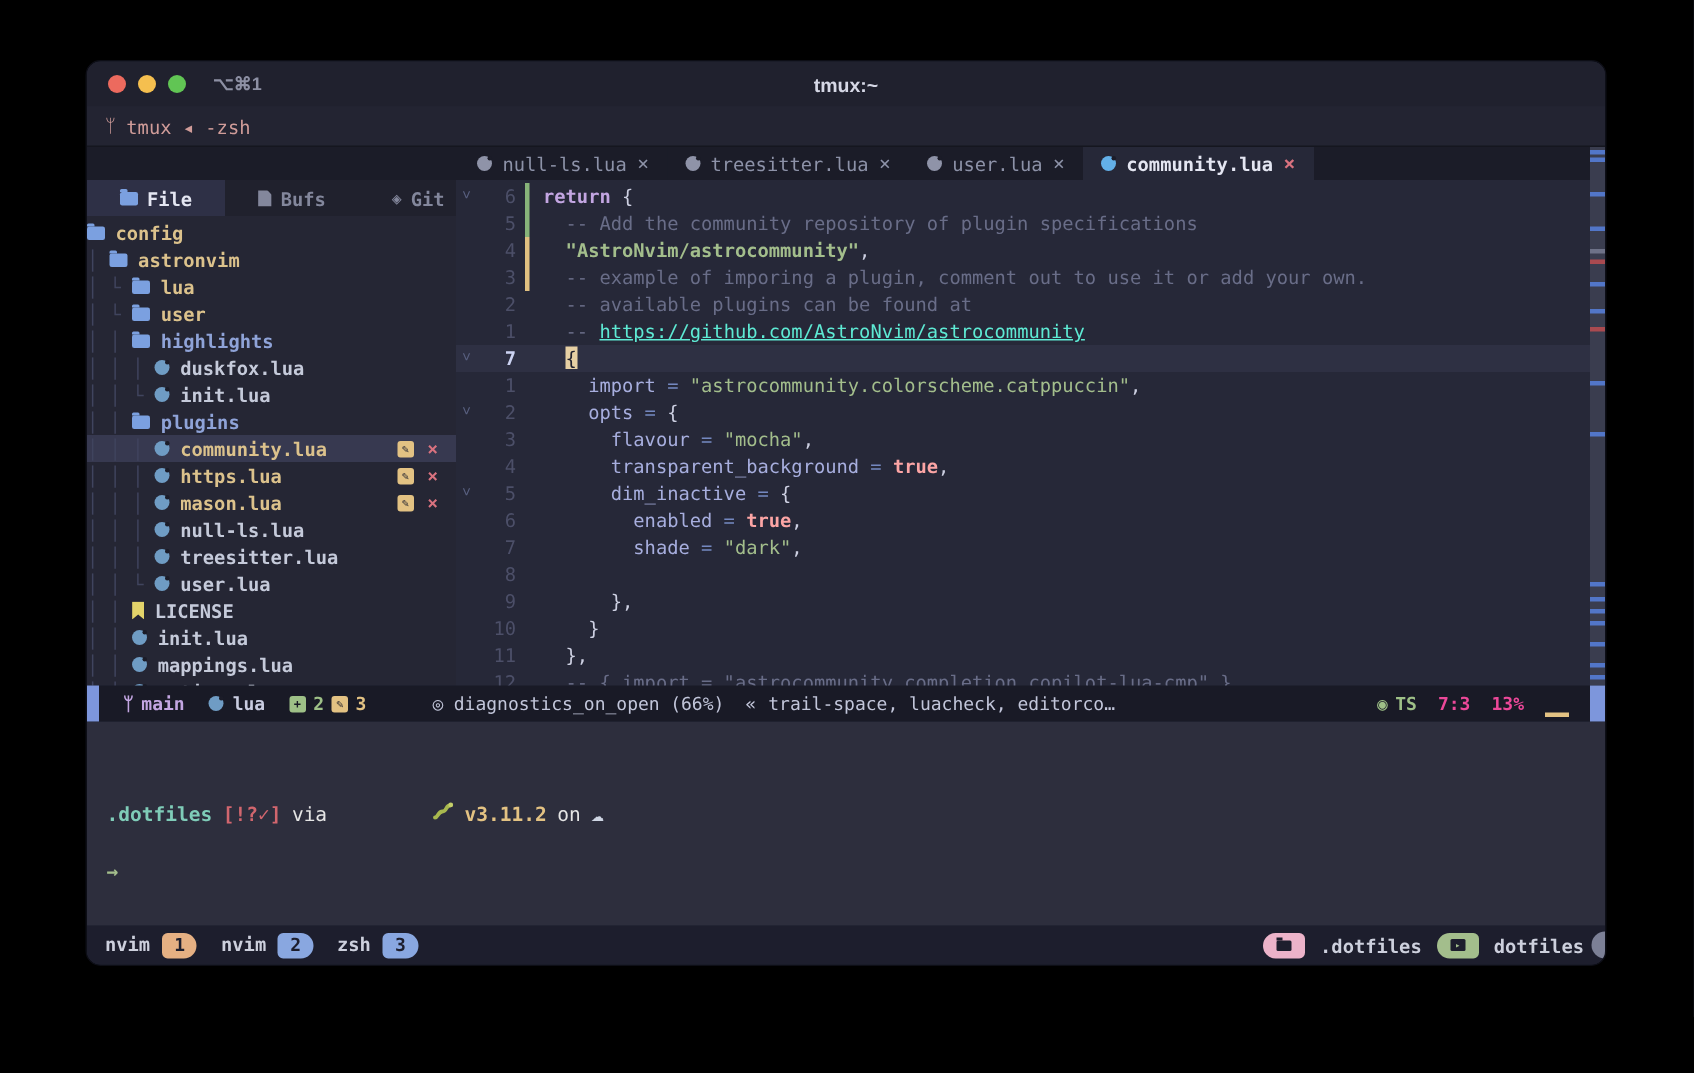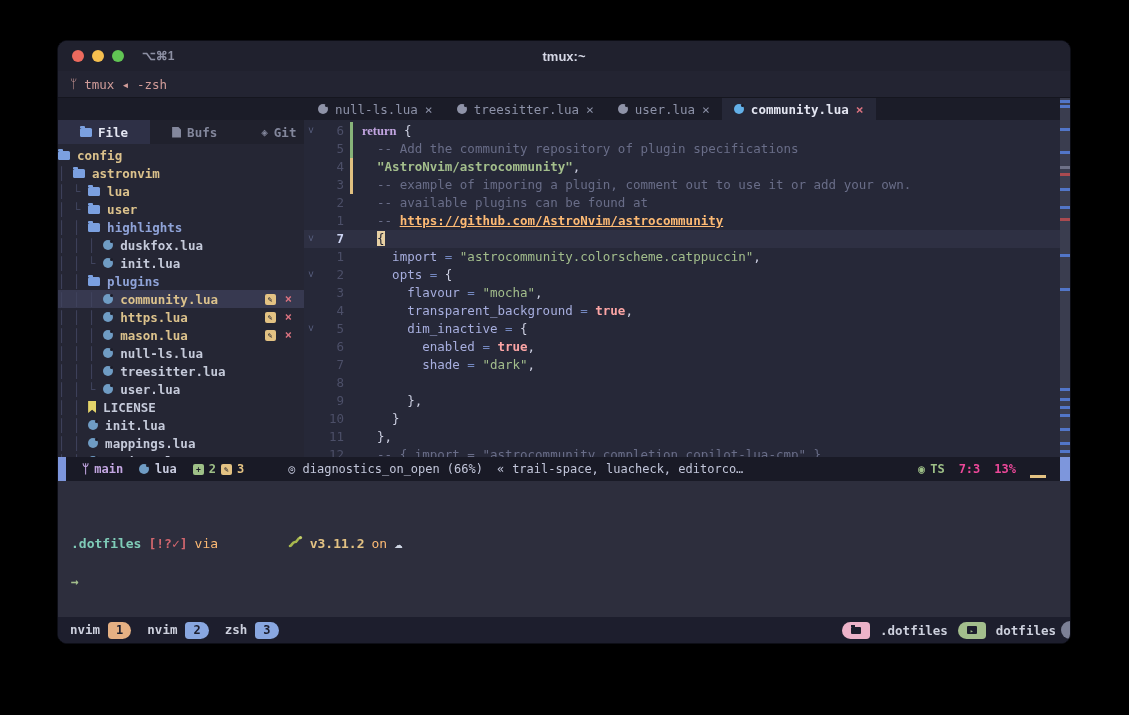--- a/index.html
+++ b/index.html
@@ -62,29 +62,29 @@
   .editor{flex:1;min-width:0;position:relative;font-size:12.5px;line-height:18px;padding-top:2px;}
   .crow{height:18px;display:flex;align-items:center;white-space:pre;}
   .crow.cursorline{background:#2e3043;}
   .fold{width:14px;text-align:center;color:#596080;font-size:10px;flex:none;}
   .lnum{width:26px;text-align:right;color:#4c4f68;flex:none;}
   .lnum.curn{color:#ccd3f2;font-weight:700;}
   .gbar{width:3px;height:18px;margin-left:6px;flex:none;}
   .g-green{background:#87b379;}
   .g-yellow{background:#e0c080;}
   .codetext{margin-left:9px;font-weight:500;}
-  .tk-k{color:#c3a6e2;font-weight:700;font-family:Liberation Serif, serif;}
+  .tk-k{color:#c3a6e2;font-weight:700;}
   .tk-p{color:#cdd0e2;}
   .tk-c{color:#696d88;}
   .tk-s{color:#a3be8c;}
   .tk-sb{color:#a3be8c;font-weight:700;}
   .tk-i{color:#a7aede;}
   .tk-o{color:#7488c0;}
   .tk-n{color:#fca5a5;font-weight:700;}
-  .tk-u{color:#fdba74;text-decoration:underline;font-weight:700;}
+  .tk-u{color:#5eead4;text-decoration:underline;font-weight:400;}
   .tk-cur{background:#e7d0a4;color:#20212e;}
   
   .strip{position:absolute;top:0;right:0;width:10px;height:359px;background:#3a3d4f;}
   .mark{position:absolute;left:0;width:10px;height:3px;}
   .m-blue{background:#5276c8;}
   .m-red{background:#a94a50;}
   .m-gray{background:#6e7288;}
   
   .statusline{height:24px;background:#191a26;display:flex;align-items:center;font-size:12px;
     flex:none;gap:8px;position:relative;}
@@ -102,21 +102,21 @@
   .sl-right{margin-left:auto;display:flex;align-items:center;gap:14px;}
   .sl-ts{color:#9ec087;font-weight:700;display:flex;gap:5px;align-items:center;}
   .sl-pos,.sl-pct{color:#ec4899;font-weight:700;}
   .ybar{width:16px;height:3px;background:#e3c283;align-self:flex-end;margin-bottom:3px;}
   .sblock2{width:10px;height:24px;background:#7d96dc;flex:none;}
   
   .zsh{flex:1;background:#2d2e3d;padding:34px 0 0 13px;font-size:13px;line-height:19px;}
   .pline{display:flex;gap:7px;align-items:center;white-space:pre;}
   .p-dir{color:#7fccb8;font-weight:700;}
   .p-git{color:#d1666e;font-weight:700;}
-  .p-txt{color:#fdba74;}
+  .p-txt{color:#e5e5e5;}
   .p-ver{color:#e3c283;font-weight:700;}
   .p-cloud{color:#cfd6e4;font-size:14px;}
   .p-arrow{color:#a3be8c;font-weight:700;}
   
   .tmuxbar{height:26px;background:#1d1e2d;flex:none;display:flex;align-items:center;
     font-size:12.5px;padding:0 0 0 12px;position:relative;}
   .twin{display:flex;gap:8px;margin-right:16px;}
   .twname{color:#cdd0dd;font-weight:700;}
   .tbadge{padding:0 8px;height:17px;display:flex;align-items:center;border-radius:4px 9px 9px 4px;
     color:#1d1e2d;font-weight:700;font-size:12px;}

